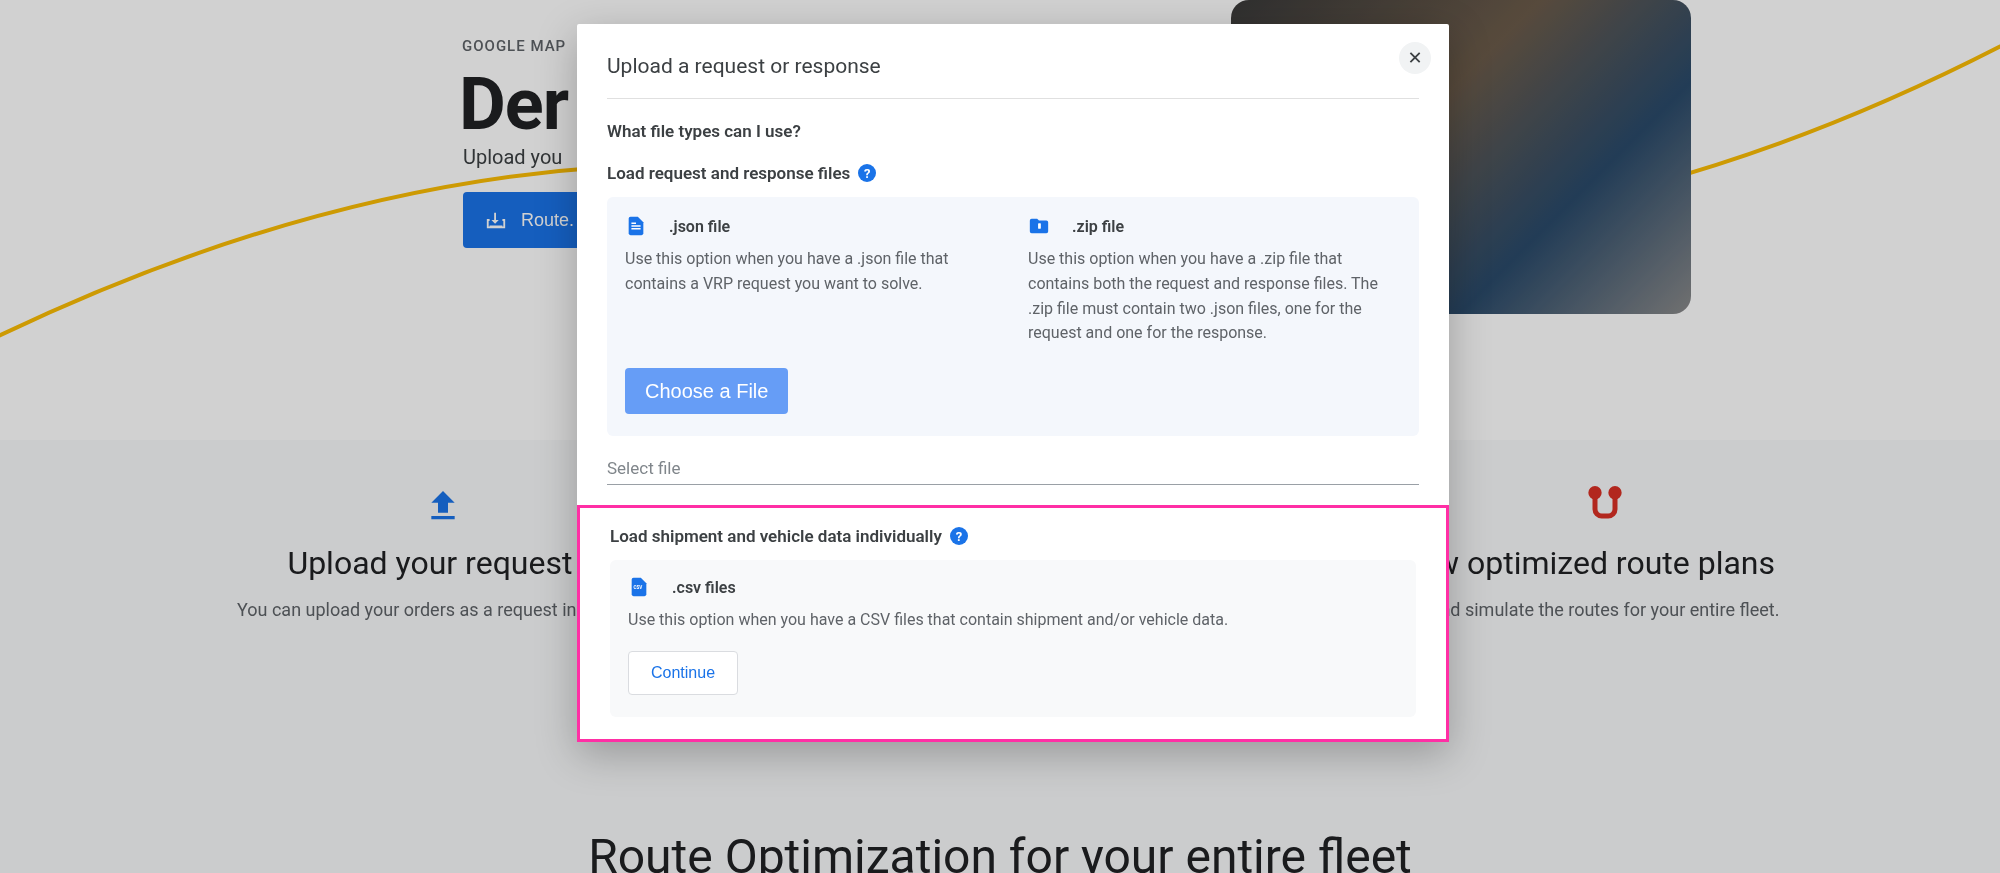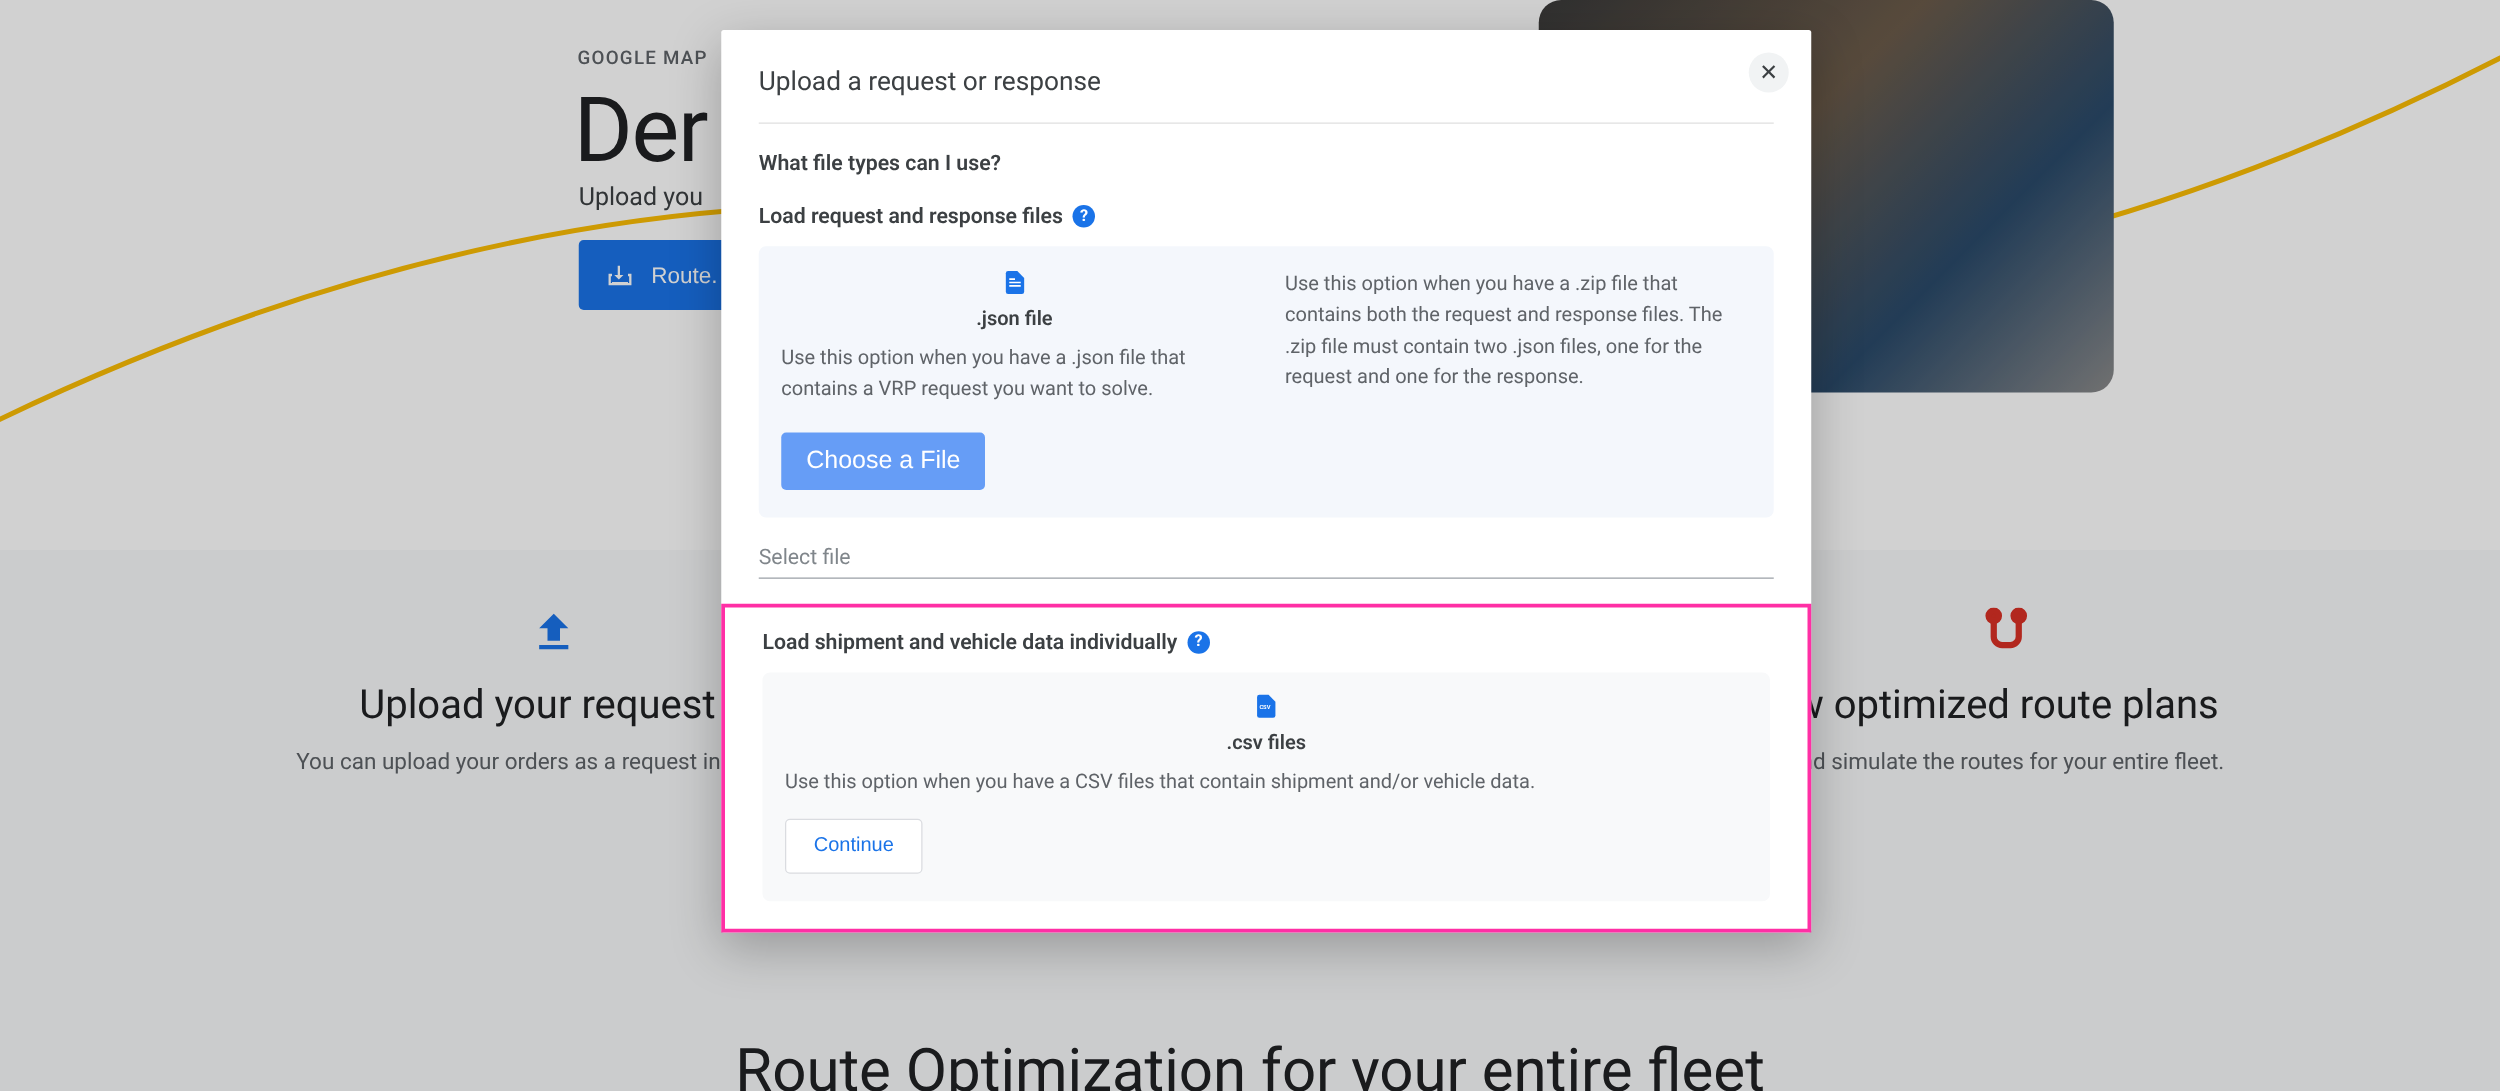--- a/index.html
+++ b/index.html
@@ -9,21 +9,21 @@
   .dimmer { position: absolute; inset: 0; background: rgba(0,0,0,0.18); }
   
   .bg-top { position: absolute; top: 0; left: 0; right: 0; height: 440px; background: #fff; }
   .bg-bottom { position: absolute; top: 440px; left: 0; right: 0; bottom: 0; background: #f8f9fa; }
   
   .curve { position: absolute; top: 0; left: 0; width: 2000px; height: 440px; pointer-events: none; }
   
   .page-content { position: absolute; inset: 0; }
   
   .eyebrow { position: absolute; left: 462px; top: 37px; font-size: 15px; letter-spacing: 1px; color: #5f6368; font-weight: 500; }
-  .hero-title { position: absolute; left: 459px; top: 62px; font-size: 72px; color: #202124; font-weight: 400; letter-spacing: -1px; }
+  .hero-title { position: absolute; left: 459px; top: 62px; font-size: 72px; color: #202124; font-weight: 700; letter-spacing: -1px; }
   .hero-sub { position: absolute; left: 463px; top: 145px; font-size: 20px; color: #3c4043; }
   
   .load-btn { position: absolute; left: 463px; top: 192px; background: #1a73e8; color: #fff; border: none; border-radius: 4px; padding: 0 22px; height: 56px; display: flex; align-items: center; gap: 14px; font-size: 18px; cursor: pointer; }
   .load-btn svg { width: 22px; height: 22px; fill: #fff; }
   
   .hero-img { position: absolute; right: 309px; top: 0; width: 460px; height: 314px; border-radius: 18px; background: linear-gradient(135deg, #3a3a3a 0%, #6b5b4a 40%, #2a4a6a 70%, #8a8a8a 100%); }
   
   .feature { position: absolute; text-align: center; }
   .feature.left { left: 183px; top: 486px; width: 520px; }
   .feature.right { right: 135px; top: 486px; width: 520px; }
@@ -39,21 +39,21 @@
   .modal-close { position: absolute; right: 18px; top: 18px; width: 32px; height: 32px; border-radius: 50%; background: #f1f3f4; border: none; cursor: pointer; display: flex; align-items: center; justify-content: center; font-size: 18px; color: #3c4043; }
   .modal-title { font-size: 21px; color: #3c4043; margin-bottom: 20px; font-weight: 400; }
   .modal-hr { border: none; border-top: 1px solid #e0e0e0; margin-bottom: 22px; }
   .section-label { font-size: 17px; font-weight: 600; color: #3c4043; margin-bottom: 22px; }
   .sub-label { font-size: 17px; font-weight: 600; color: #3c4043; display: flex; align-items: center; gap: 8px; margin-bottom: 14px; }
   .help-icon { width: 18px; height: 18px; border-radius: 50%; background: #1a73e8; color: #fff; display: inline-flex; align-items: center; justify-content: center; font-size: 13px; font-weight: 700; }
   
   .file-box { background: #f4f7fc; border-radius: 6px; padding: 18px 18px 22px 18px; }
   .file-row { display: flex; gap: 30px; }
   .file-col { flex: 1; }
-  .file-head { display: flex; align-items: center; gap: 8px; font-size: 16px; font-weight: 600; color: #3c4043; margin-bottom: 10px; flex-direction: column; }
+  .file-head { display: flex; align-items: center; gap: 22px; font-size: 16px; font-weight: 600; color: #3c4043; margin-bottom: 10px; }
   .file-desc { font-size: 16px; color: #5f6368; line-height: 1.55; }
   .file-icon { width: 22px; height: 22px; }
   
   .choose-btn { margin-top: 22px; background: #669df6; color: #fff; border: none; border-radius: 4px; padding: 0 20px; height: 46px; font-size: 20px; cursor: pointer; }
   
   .select-file { margin-top: 22px; border-bottom: 1px solid #9aa0a6; padding-bottom: 6px; font-size: 17px; color: #80868b; }
   
   .highlight-box { border: 3px solid #ff2fa5; padding: 18px 30px 22px 30px; margin-top: 0; }
   
   .csv-box { background: #f8f9fa; border-radius: 6px; padding: 16px 18px 22px 18px; margin-top: 14px; }
@@ -128,20 +128,27 @@
           <div class="file-head">
             <svg class="file-icon" viewBox="0 0 24 24" fill="#1a73e8">
                 <path d="M14 2H6a2 2 0 0 0-2 2v16a2 2 0 0 0 2 2h12a2 2 0 0 0 2-2V8l-6-6z"></path>
                 <path d="M7 12h10M7 15h10M7 9h5" stroke="#fff" stroke-width="1.5"></path>
               </svg>
             <span>.json file</span>
           </div>
           <div class="file-desc">Use this option when you have a .json file that contains a VRP request you want to solve.</div>
         </div>
         <div class="file-col">
+          <div class="file-head">
+            <svg class="file-icon" viewBox="0 0 24 24" fill="#1a73e8">
+                <path d="M10 4H4a2 2 0 0 0-2 2v12a2 2 0 0 0 2 2h16a2 2 0 0 0 2-2V8a2 2 0 0 0-2-2h-8l-2-2z"></path>
+                <rect x="11" y="9" width="3" height="6" fill="#fff" rx="0.5"></rect>
+              </svg>
+            <span>.zip file</span>
+          </div>
           <div class="file-desc">Use this option when you have a .zip file that contains both the request and response files. The .zip file must contain two .json files, one for the request and one for the response.</div>
         </div>
       </div>
       <button class="choose-btn">Choose a File</button>
     </div>
 
     <div class="select-file">Select file</div>
   </div>
 
   <div class="highlight-box">

